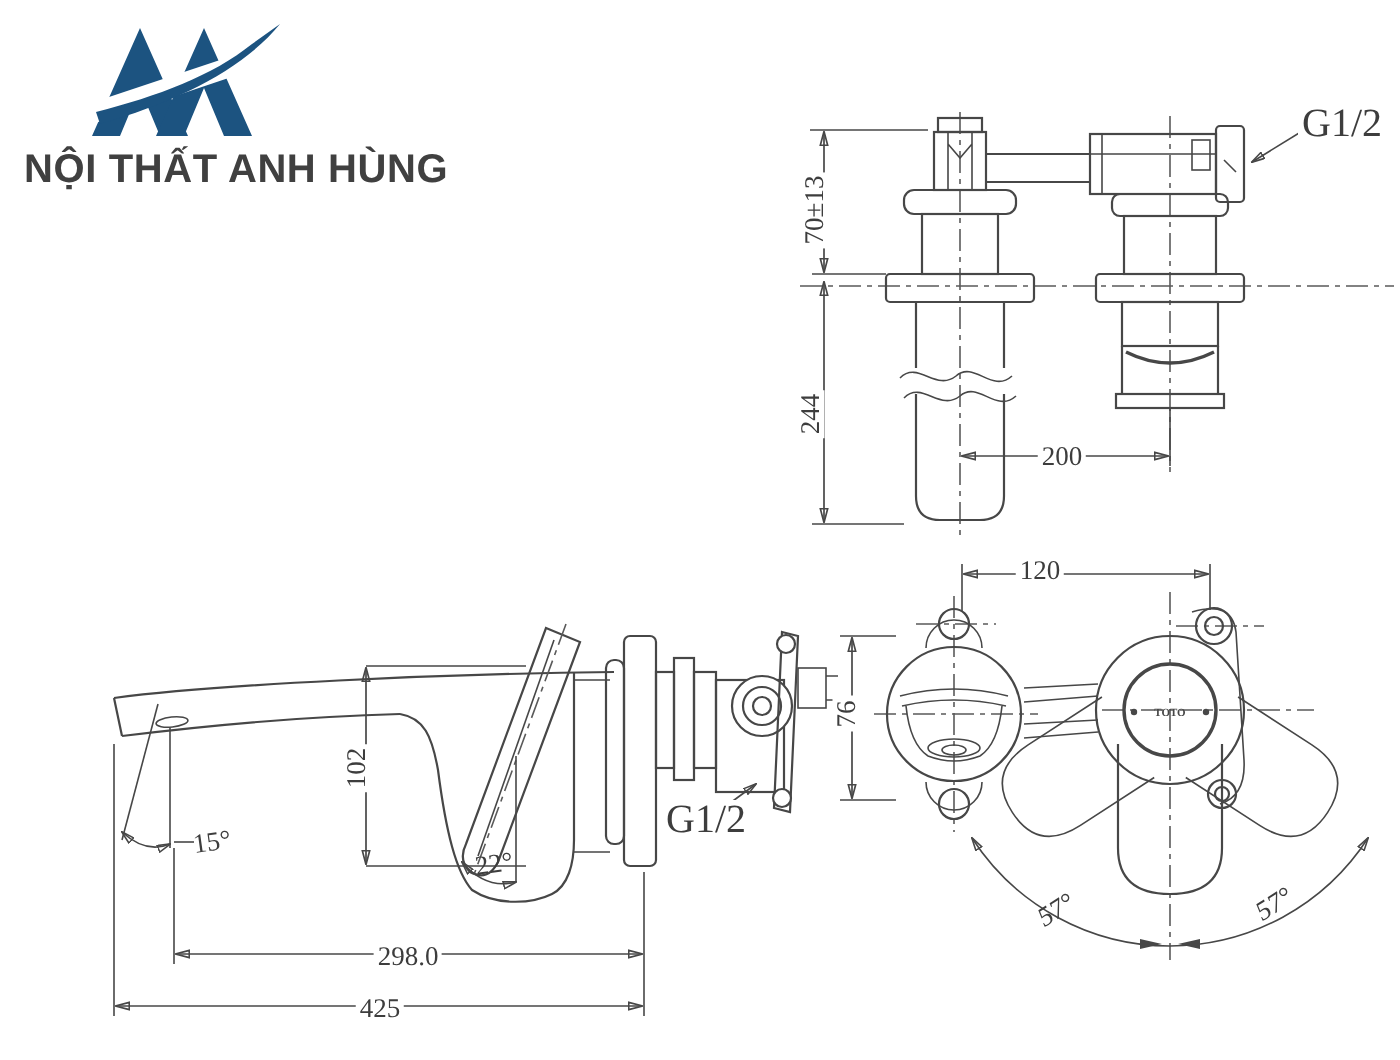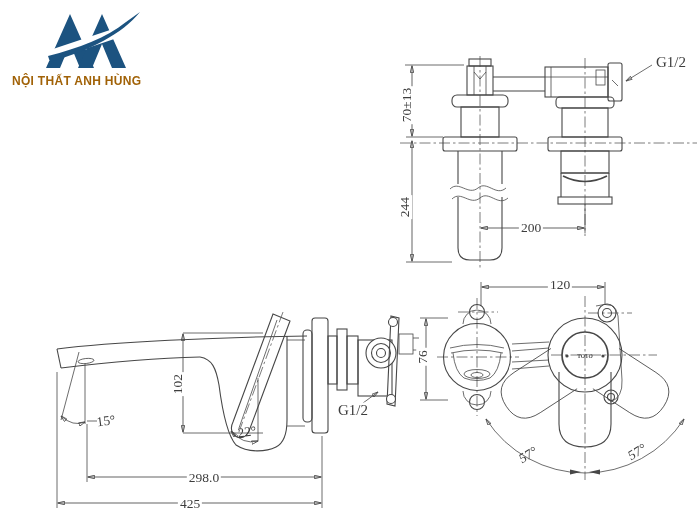--- a/index.html
+++ b/index.html
@@ -11,29 +11,29 @@
       fill:none;stroke:#474747;stroke-width:1.1;}
   .thin{stroke-width:0.8 !important;}
   .bold{stroke-width:1.7 !important;}
   .cl{stroke-width:0.8 !important;stroke:#5a5a5a !important;stroke-dasharray:11 3 2.5 3;}
   .dimln{stroke-width:0.85 !important;}
   .fillmark{fill:#474747 !important;stroke:none !important;}
   .whitefill{fill:#ffffff !important;}
   .lbl{position:absolute;font-size:13.5px;color:#3d3d3d;background:#fff;padding:0 2px;
        white-space:nowrap;line-height:1;transform:translate(-50%,-50%);z-index:5;}
   .lbl.rot{transform:translate(-50%,-50%) rotate(-90deg);}
-  .lbl.big{font-size:15px;font-family:Liberation Serif, serif;}
+  .lbl.big{font-size:20px;font-family:Liberation Serif, serif;}
   .lbl.it{font-style:italic;background:transparent;}
   .lbl.tilt8{transform:translate(-50%,-50%) rotate(-8deg);background:transparent;}
   .lbl.tiltL{transform:translate(-50%,-50%) rotate(-32deg);}
   .lbl.tiltR{transform:translate(-50%,-50%) rotate(-32deg);}
   .logo{position:absolute;left:0;top:0;width:190px;height:100px;z-index:6;}
   .logo-mark{position:absolute;left:44px;top:10px;}
   .logo-text{position:absolute;left:12px;top:74px;font-family:"Liberation Sans",sans-serif;
-       font-weight:700;font-size:12px;letter-spacing:0.3px;color:#a16207;white-space:nowrap;}
+       font-weight:700;font-size:20px;letter-spacing:0.3px;color:#404040;white-space:nowrap;}
 </style>
 </head>
 <body>
 
 <div class="canvas">
 
   <svg class="art" width="700" height="530" viewBox="0 0 700 530">
     <defs>
       <marker id="ah" viewBox="0 0 10 6" refX="9.2" refY="3" markerWidth="9" markerHeight="5.4" orient="auto-start-reverse">
         <path d="M0.5,0.6 L9.6,3 L0.5,5.4 Z" fill="#474747" stroke="none"></path>
@@ -209,21 +209,21 @@
   <span class="lbl" style="left:531px;top:228px;">200</span>
   <span class="lbl big" style="left:671px;top:62px;">G1/2</span>
 
   <span class="lbl rot" style="left:178px;top:384px;">102</span>
   <span class="lbl tilt8" style="left:106px;top:421px;">15°</span>
   <span class="lbl tilt8" style="left:247px;top:432px;">22°</span>
   <span class="lbl" style="left:204px;top:478px;">298.0</span>
   <span class="lbl" style="left:190px;top:504px;">425</span>
   <span class="lbl big" style="left:353px;top:410px;">G1/2</span>
 
-  <span class="lbl" style="left:560px;top:285px;">120</span>
+  <span class="lbl" style="left:520px;top:285px;">120</span>
   <span class="lbl rot" style="left:423px;top:357px;">76</span>
   <span class="lbl it tiltL" style="left:528px;top:455px;">57°</span>
   <span class="lbl it tiltR" style="left:637px;top:452px;">57°</span>
 
   <div class="logo">
     <svg class="logo-mark" width="100" height="64" viewBox="0 0 100 64">
       <path d="M2,58 L26,4 L50,58 L36,58 L26,34 L16,58 Z" fill="#1c5380" stroke="none"></path>
       <path d="M34,58 L58,4 L82,58 L68,58 L58,34 L48,58 Z" fill="#1c5380" stroke="none"></path>
       <polygon points="0,42 84,14 88,23 2,52" fill="#ffffff" stroke="none"></polygon>
       <path d="M4,46 C35,38 62,28 82,12 L96,2 C78,24 47,40 6,52 Z" fill="#1c5380" stroke="none"></path>

